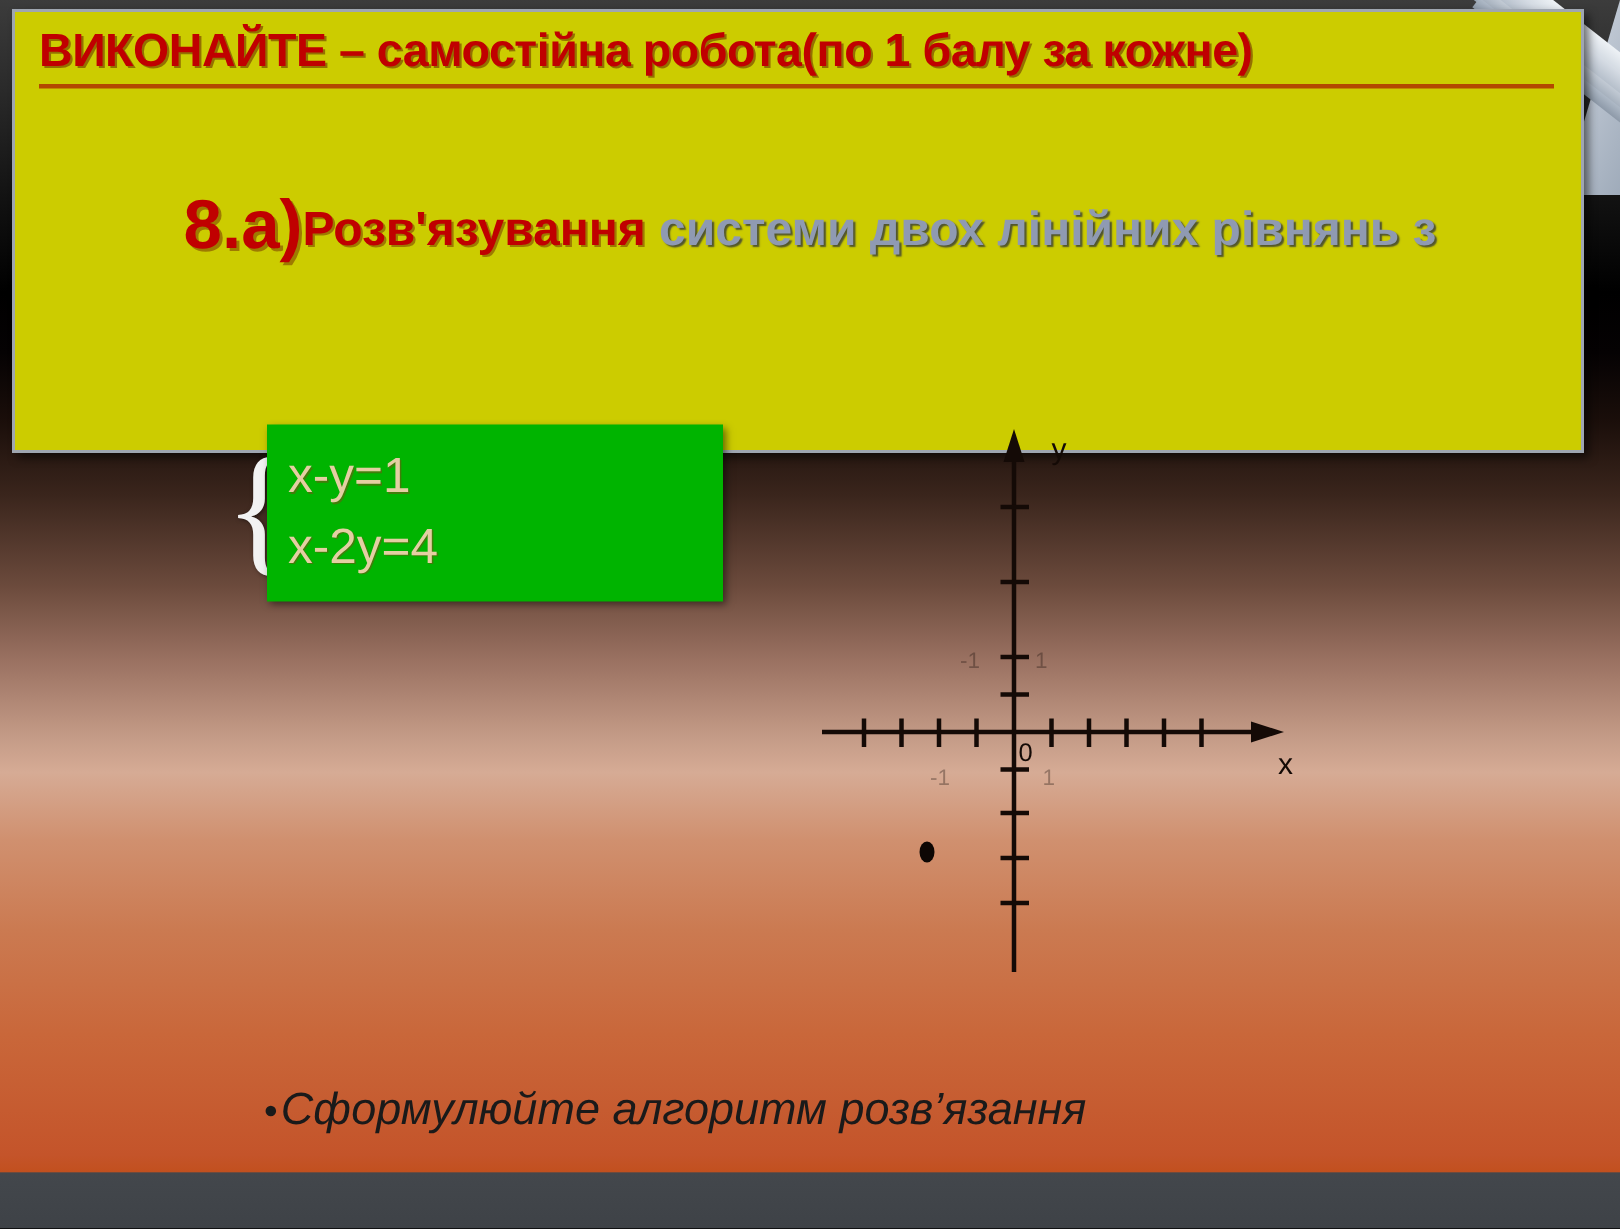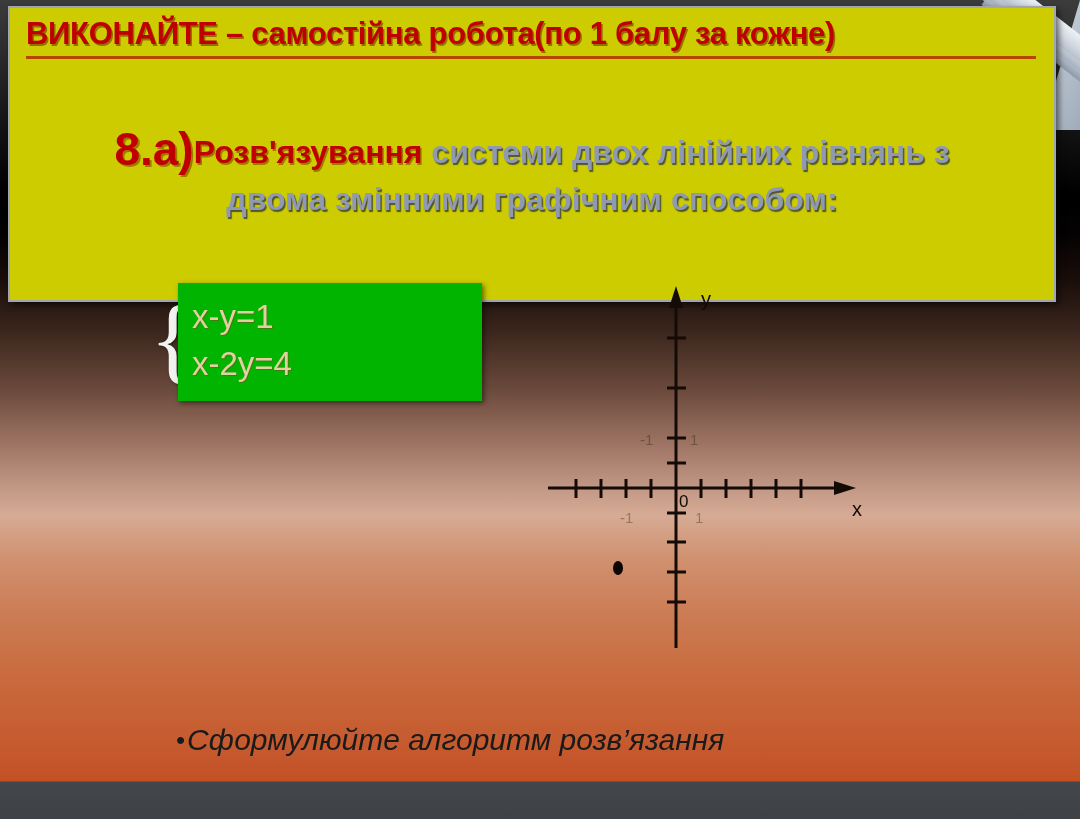--- a/index.html
+++ b/index.html
@@ -87,21 +87,21 @@
     font-weight: bold;
     color: #c00000;
     letter-spacing: -0.3px;
     white-space: nowrap;
     text-shadow: 1.5px 1.5px 0 rgba(80,0,0,0.45);
     border-bottom: 3px solid #b34700;
     padding-bottom: 4px;
   }
   .subtitle {
     position: absolute;
-    left: 8px;
+    left: 16px;
     top: 112px;
     width: 1028px;
     text-align: center;
     line-height: 1.28;
     font-weight: bold;
   }
   .sub-num {
     font-size: 46px;
     color: #c00000;
     text-shadow: 2px 2px 0 rgba(90,0,0,0.4);
@@ -203,21 +203,20 @@
     <div class="ribbon rib3"></div>
     <div class="ribbon rib4"></div>
   </div>
 
   <div class="header-panel">
     <div class="header-title">ВИКОНАЙТЕ – самостійна робота(по 1 балу за кожне)</div>
 
     <div class="subtitle">
       <span class="sub-num">8.а)</span><span class="sub-red">Розв'язування</span><span class="sub-gray"> системи двох лінійних рівнянь з</span>
       <br>
-      <span class="sub-gray">двома змінними графічним способом:</span>
     </div>
   </div>
 
   <div class="system">
     <div class="brace">{</div>
     <div class="eq-box">
       <div class="eq-line eq1">x-y=1</div>
       <div class="eq-line eq2">x-2y=4</div>
     </div>
   </div>

